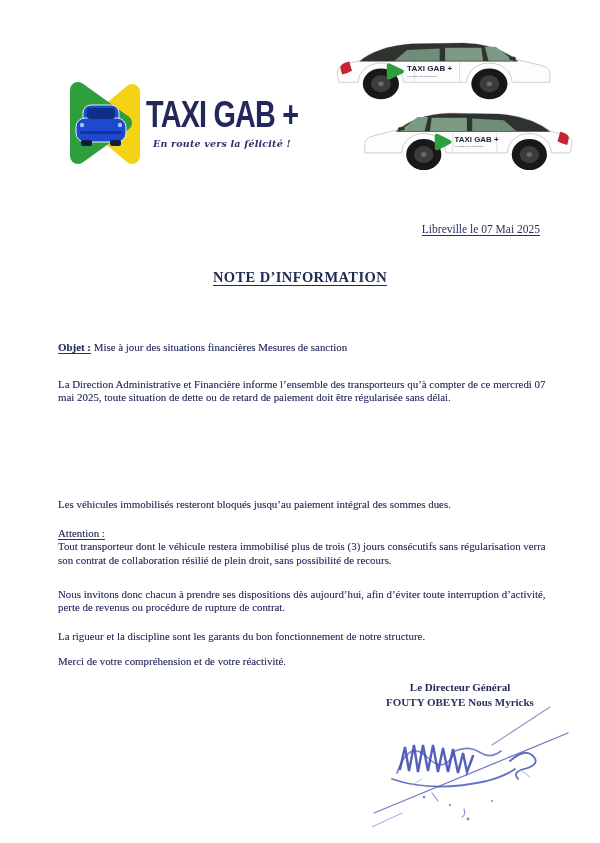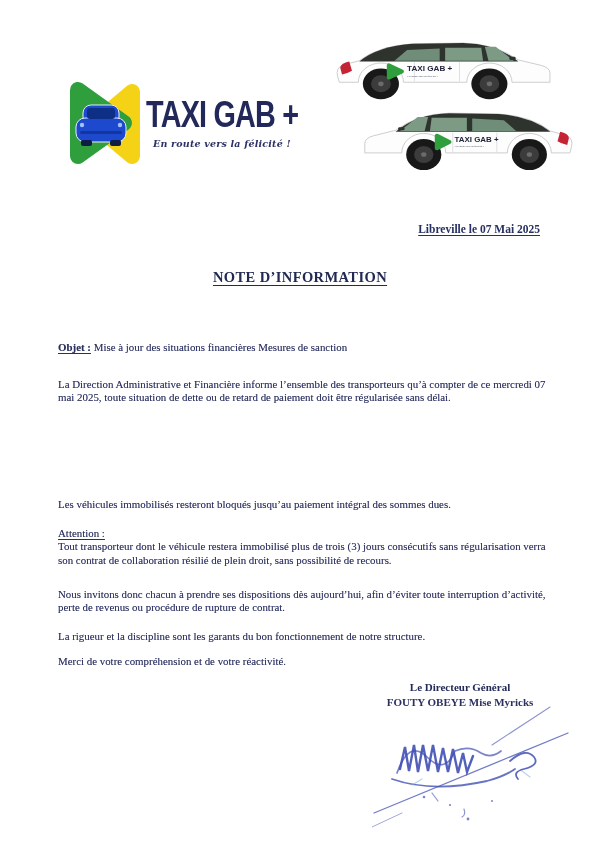--- a/index.html
+++ b/index.html
@@ -18,21 +18,21 @@
   .brand-tagline{
     position:absolute;left:153px;top:138px;
     font-family:"DejaVu Serif",serif;font-style:italic;font-weight:700;font-size:9.5px;
     color:#2b3166;white-space:nowrap;letter-spacing:0.2px;
   }
   .car{position:absolute;}
   .car-top{left:333px;top:33px;width:226px;height:77px;}
   .car-bottom{left:356px;top:103px;width:220px;height:78px;}
   
   .dateline{
-    position:absolute;right:60px;top:223px;font-size:11.5px;font-weight:700;
+    position:absolute;right:60px;top:223px;font-size:11.5px;font-weight:400;
     text-decoration:underline;text-underline-offset:2px;color:#273061;
   }
   .doc-title{
     position:absolute;left:0;right:0;top:269px;text-align:center;
     font-weight:700;font-size:14.5px;letter-spacing:0.4px;
     text-decoration:underline;text-underline-offset:3px;color:#222a52;
   }
   .para{
     position:absolute;left:58px;width:490px;font-size:10.9px;line-height:13.6px;
     color:#2b3060;text-shadow:0 0 0.6px rgba(43,48,96,0.45);
@@ -134,21 +134,21 @@
   <p class="para p3">Les véhicules immobilisés resteront bloqués jusqu’au paiement intégral des sommes dues.</p>
 
   <p class="para attention"><span class="lbl">Attention :</span><span>Tout transporteur dont le véhicule restera immobilisé plus de trois (3) jours consécutifs sans régularisation verra son contrat de collaboration résilié de plein droit, sans possibilité de recours.</span></p>
 
   <p class="para p4">Nous invitons donc chacun à prendre ses dispositions dès aujourd’hui, afin d’éviter toute interruption d’activité, perte de revenus ou procédure de rupture de contrat.</p>
   <p class="para p5">La rigueur et la discipline sont les garants du bon fonctionnement de notre structure.</p>
   <p class="para p6">Merci de votre compréhension et de votre réactivité.</p>
 
   <div class="sig-block">
     <div class="sig-role">Le Directeur Général</div>
-    <div class="sig-name">FOUTY OBEYE Mise Myricks</div>
+    <div class="sig-name">FOUTY OBEYE Nous Myricks</div>
   </div>
 
   <svg class="sig-scribble" viewBox="0 0 200 135" aria-hidden="true">
     <g stroke="#4150b4" fill="none" stroke-linecap="round">
       <path d="M28,68 l5,-22 l4,24 l5,-26 l4,27 l5,-27 l5,26 l5,-26 l5,27 l5,-24 l5,24 l5,-23 l5,24 l5,-20 l4,19 l6,-16" stroke-width="2.4" opacity="0.9"></path>
       <path d="M25,72 q12,-34 30,-16 t28,-6 q14,-6 26,2 q10,6 20,-2" stroke-width="1.7" opacity="0.7"></path>
       <path d="M20,78 q40,14 95,2 q18,-5 28,-12" stroke-width="1.8" opacity="0.8"></path>
       <path d="M138,60 q16,-14 24,-4 q6,8 -10,12 q-12,3 -6,10" stroke-width="1.8" opacity="0.85"></path>
       <path d="M120,44 L178,6" stroke-width="1.1" opacity="0.6"></path>
       <path d="M2,112 L196,32" stroke-width="1.3" opacity="0.75"></path>

